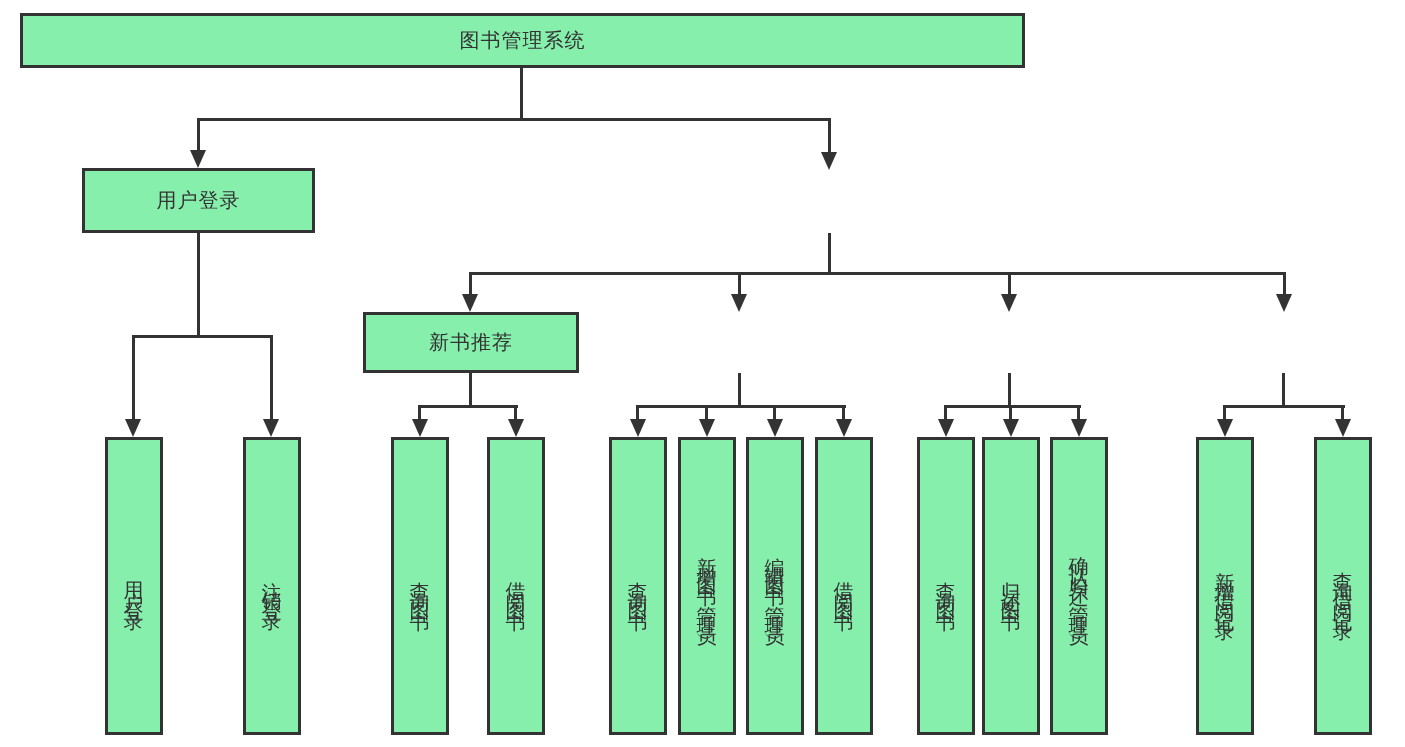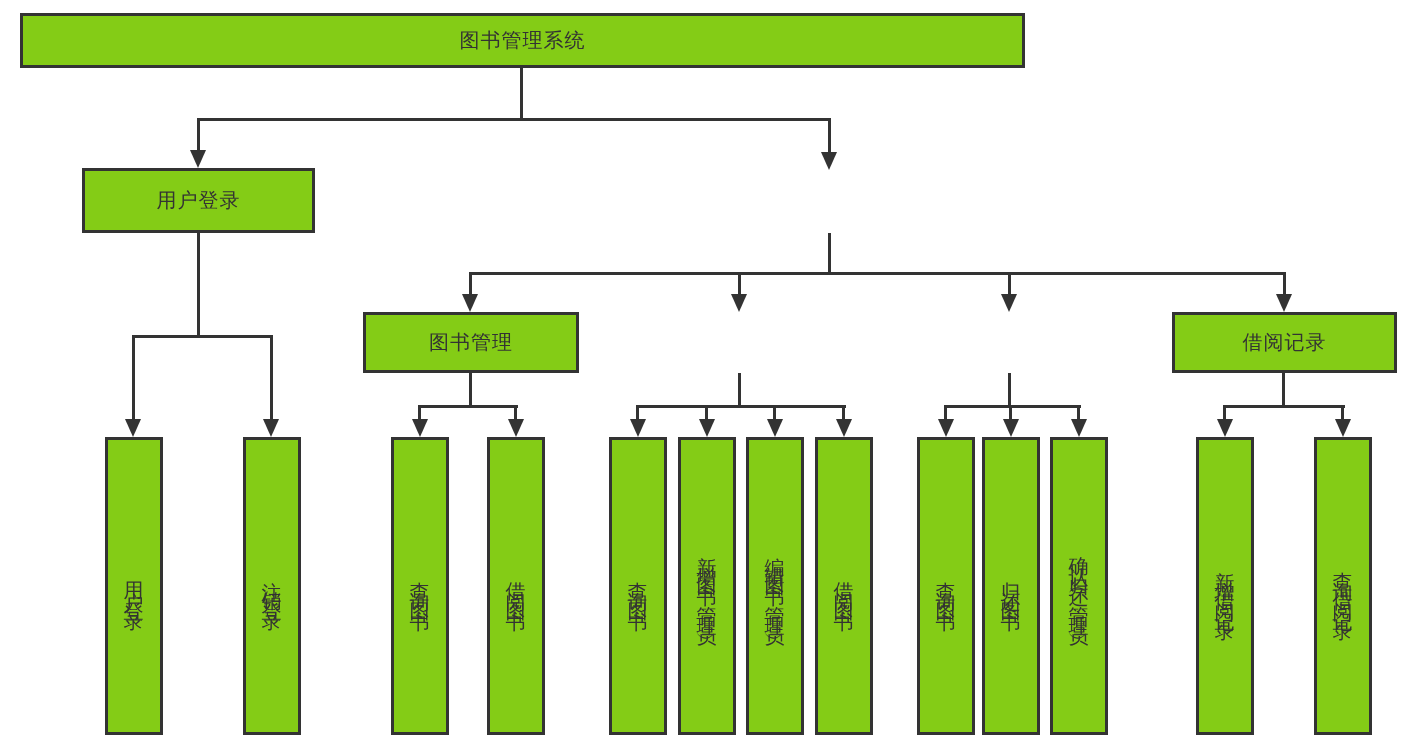--- a/index.html
+++ b/index.html
@@ -11,21 +11,21 @@
   html,body{margin:0;padding:0;}
   body{
     width:1405px;height:747px;overflow:hidden;
     background:var(--c-background);
     font-family:"Liberation Sans","DejaVu Sans",sans-serif;
     color:var(--c-text);
   }
   .stage{position:relative;width:1405px;height:747px;background:var(--c-background);}
   .box{
     position:absolute;box-sizing:border-box;
-    border:3px solid var(--c-line);background:#84cc16;
+    border:3px solid var(--c-line);background:#86efac;
     display:flex;align-items:center;justify-content:center;
     font-size:20px;color:var(--c-text);
     letter-spacing:1px;white-space:nowrap;
   }
   .leaf span{
     writing-mode:vertical-rl;
     letter-spacing:10px;
     font-size:20px;
     line-height:1;
   }
@@ -75,24 +75,21 @@
   <div class="vl" style="left:469px;top:272px;height:22px;"></div>
   <div class="ah" style="left:462px;top:294px;"></div>
   <div class="vl" style="left:738px;top:272px;height:22px;"></div>
   <div class="ah" style="left:731px;top:294px;"></div>
   <div class="vl" style="left:1008px;top:272px;height:22px;"></div>
   <div class="ah" style="left:1001px;top:294px;"></div>
   <div class="vl" style="left:1283px;top:272px;height:22px;"></div>
   <div class="ah" style="left:1276px;top:294px;"></div>
 
   <div class="box" style="left:363px;top:312px;width:216px;height:61px;">
-    <span>图书管理</span>
-  </div>
-  <div class="box" style="left:1172px;top:312px;width:225px;height:61px;">
-    <span>借阅记录</span>
+    <span>新书推荐</span>
   </div>
 
   <div class="vl" style="left:469px;top:373px;height:34px;"></div>
   <div class="hl" style="left:418px;top:405px;width:100px;"></div>
   <div class="vl" style="left:418px;top:405px;height:16px;"></div>
   <div class="ah" style="left:412px;top:419px;"></div>
   <div class="vl" style="left:514px;top:405px;height:16px;"></div>
   <div class="ah" style="left:508px;top:419px;"></div>
 
   <div class="vl" style="left:738px;top:373px;height:34px;"></div>

